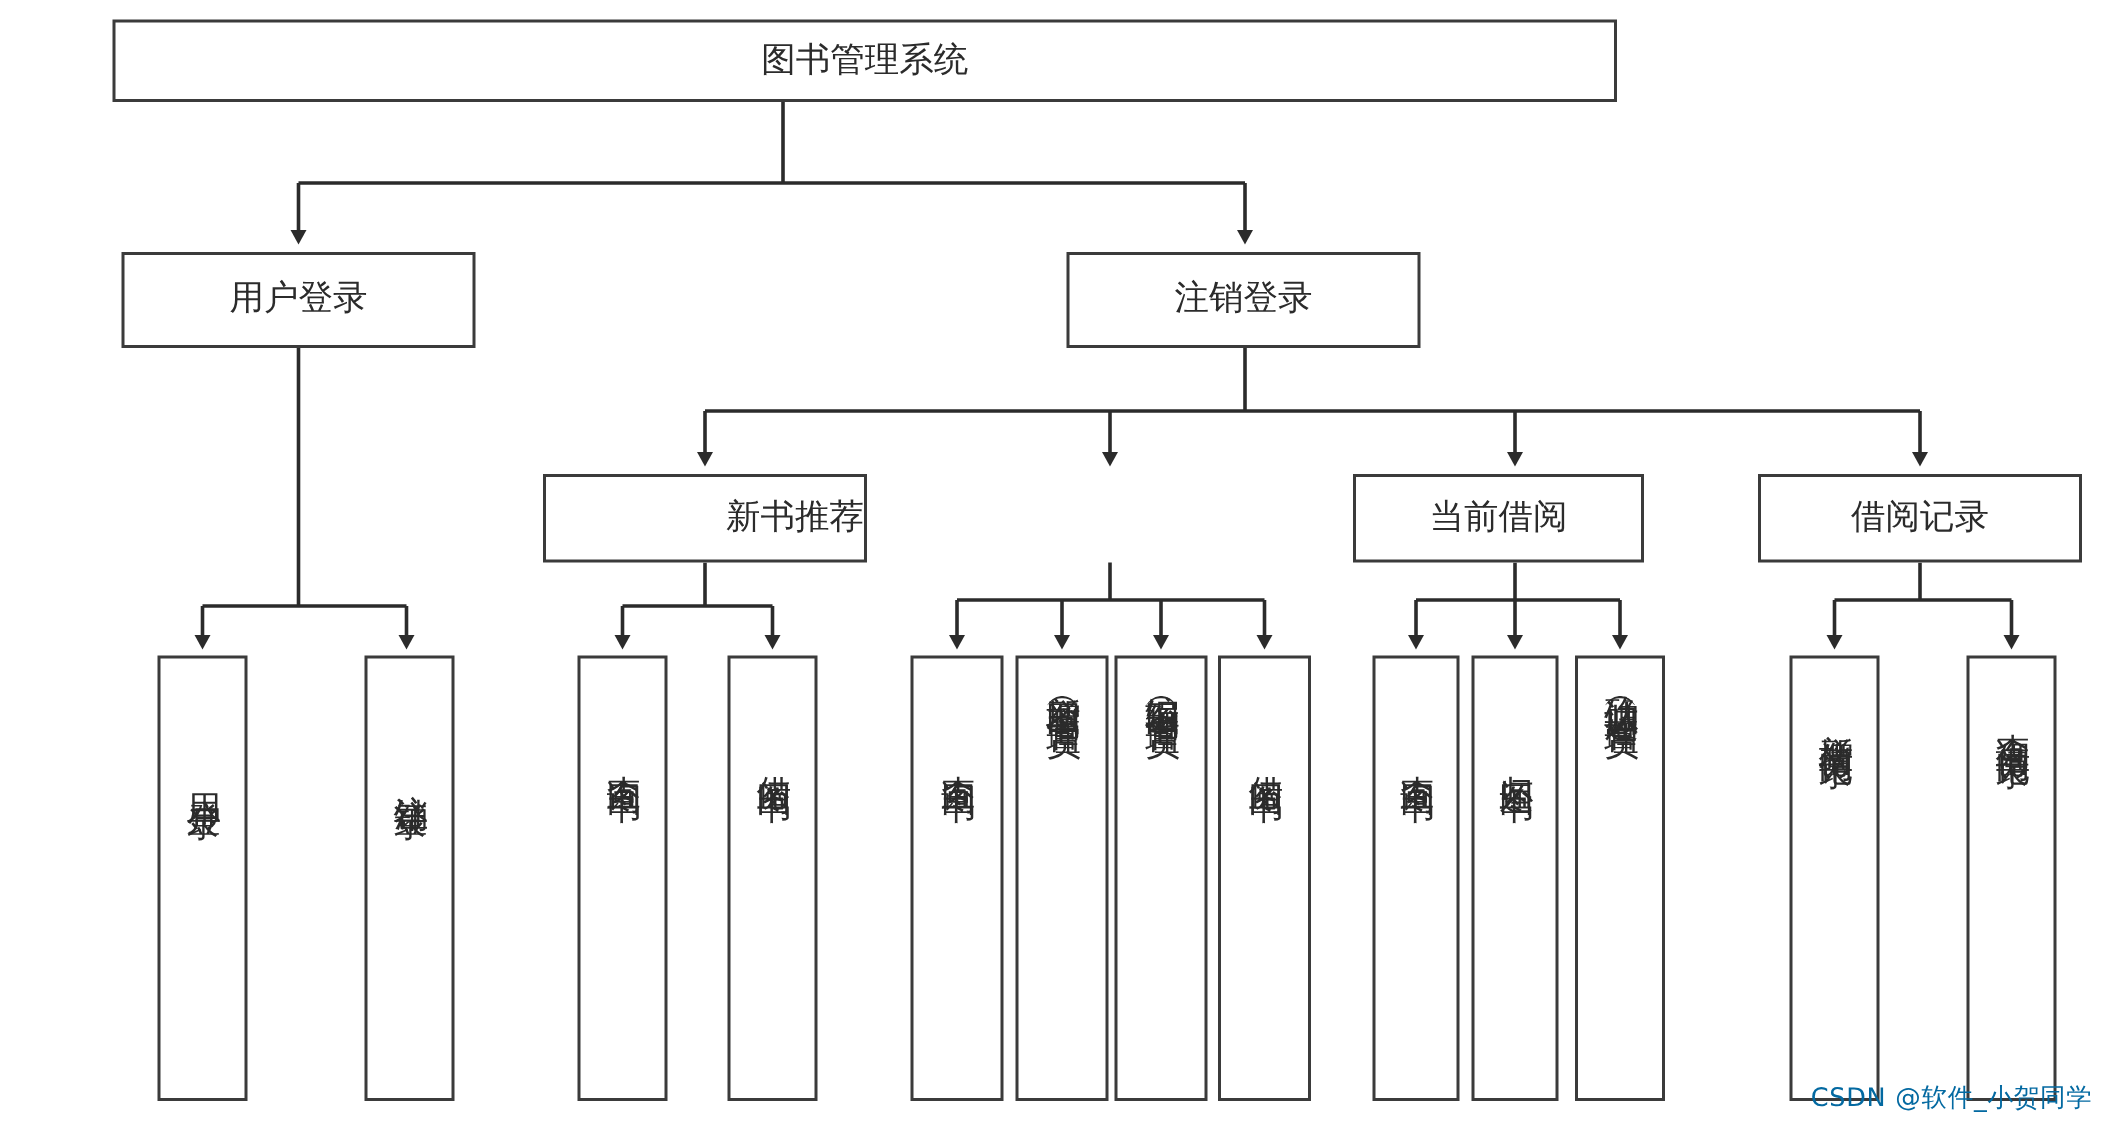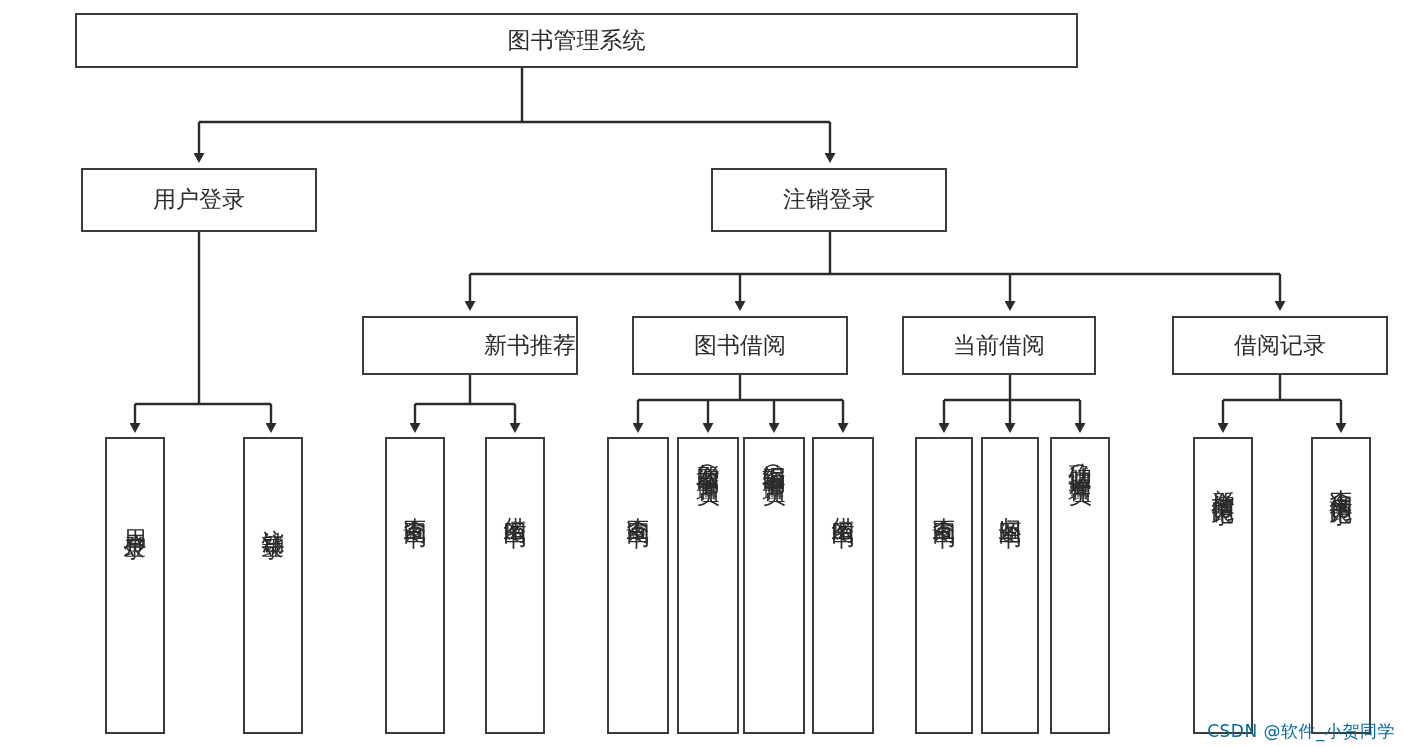--- a/index.html
+++ b/index.html
@@ -139,23 +139,20 @@
   </div>
 
   <div class="node h" style="left:711px; top:168px; width:236px; height:64px;">
     <span class="label">注销登录</span>
   </div>
 
   <div class="node h" style="left:362px; top:316px; width:216px; height:59px;justify-content:flex-end;">
     <span class="label">新书推荐</span>
   </div>
 
-  <div class="node h" style="left:632px; top:316px; width:216px; height:59px;">
-    <span class="label">图书借阅</span>
-  </div>
 
   <div class="node h" style="left:902px; top:316px; width:194px; height:59px;">
     <span class="label">当前借阅</span>
   </div>
 
   <div class="node h" style="left:1172px; top:316px; width:216px; height:59px;">
     <span class="label">借阅记录</span>
   </div>
 
   <div class="node v" style="left:105px; top:437px; width:60px; height:297px;">

